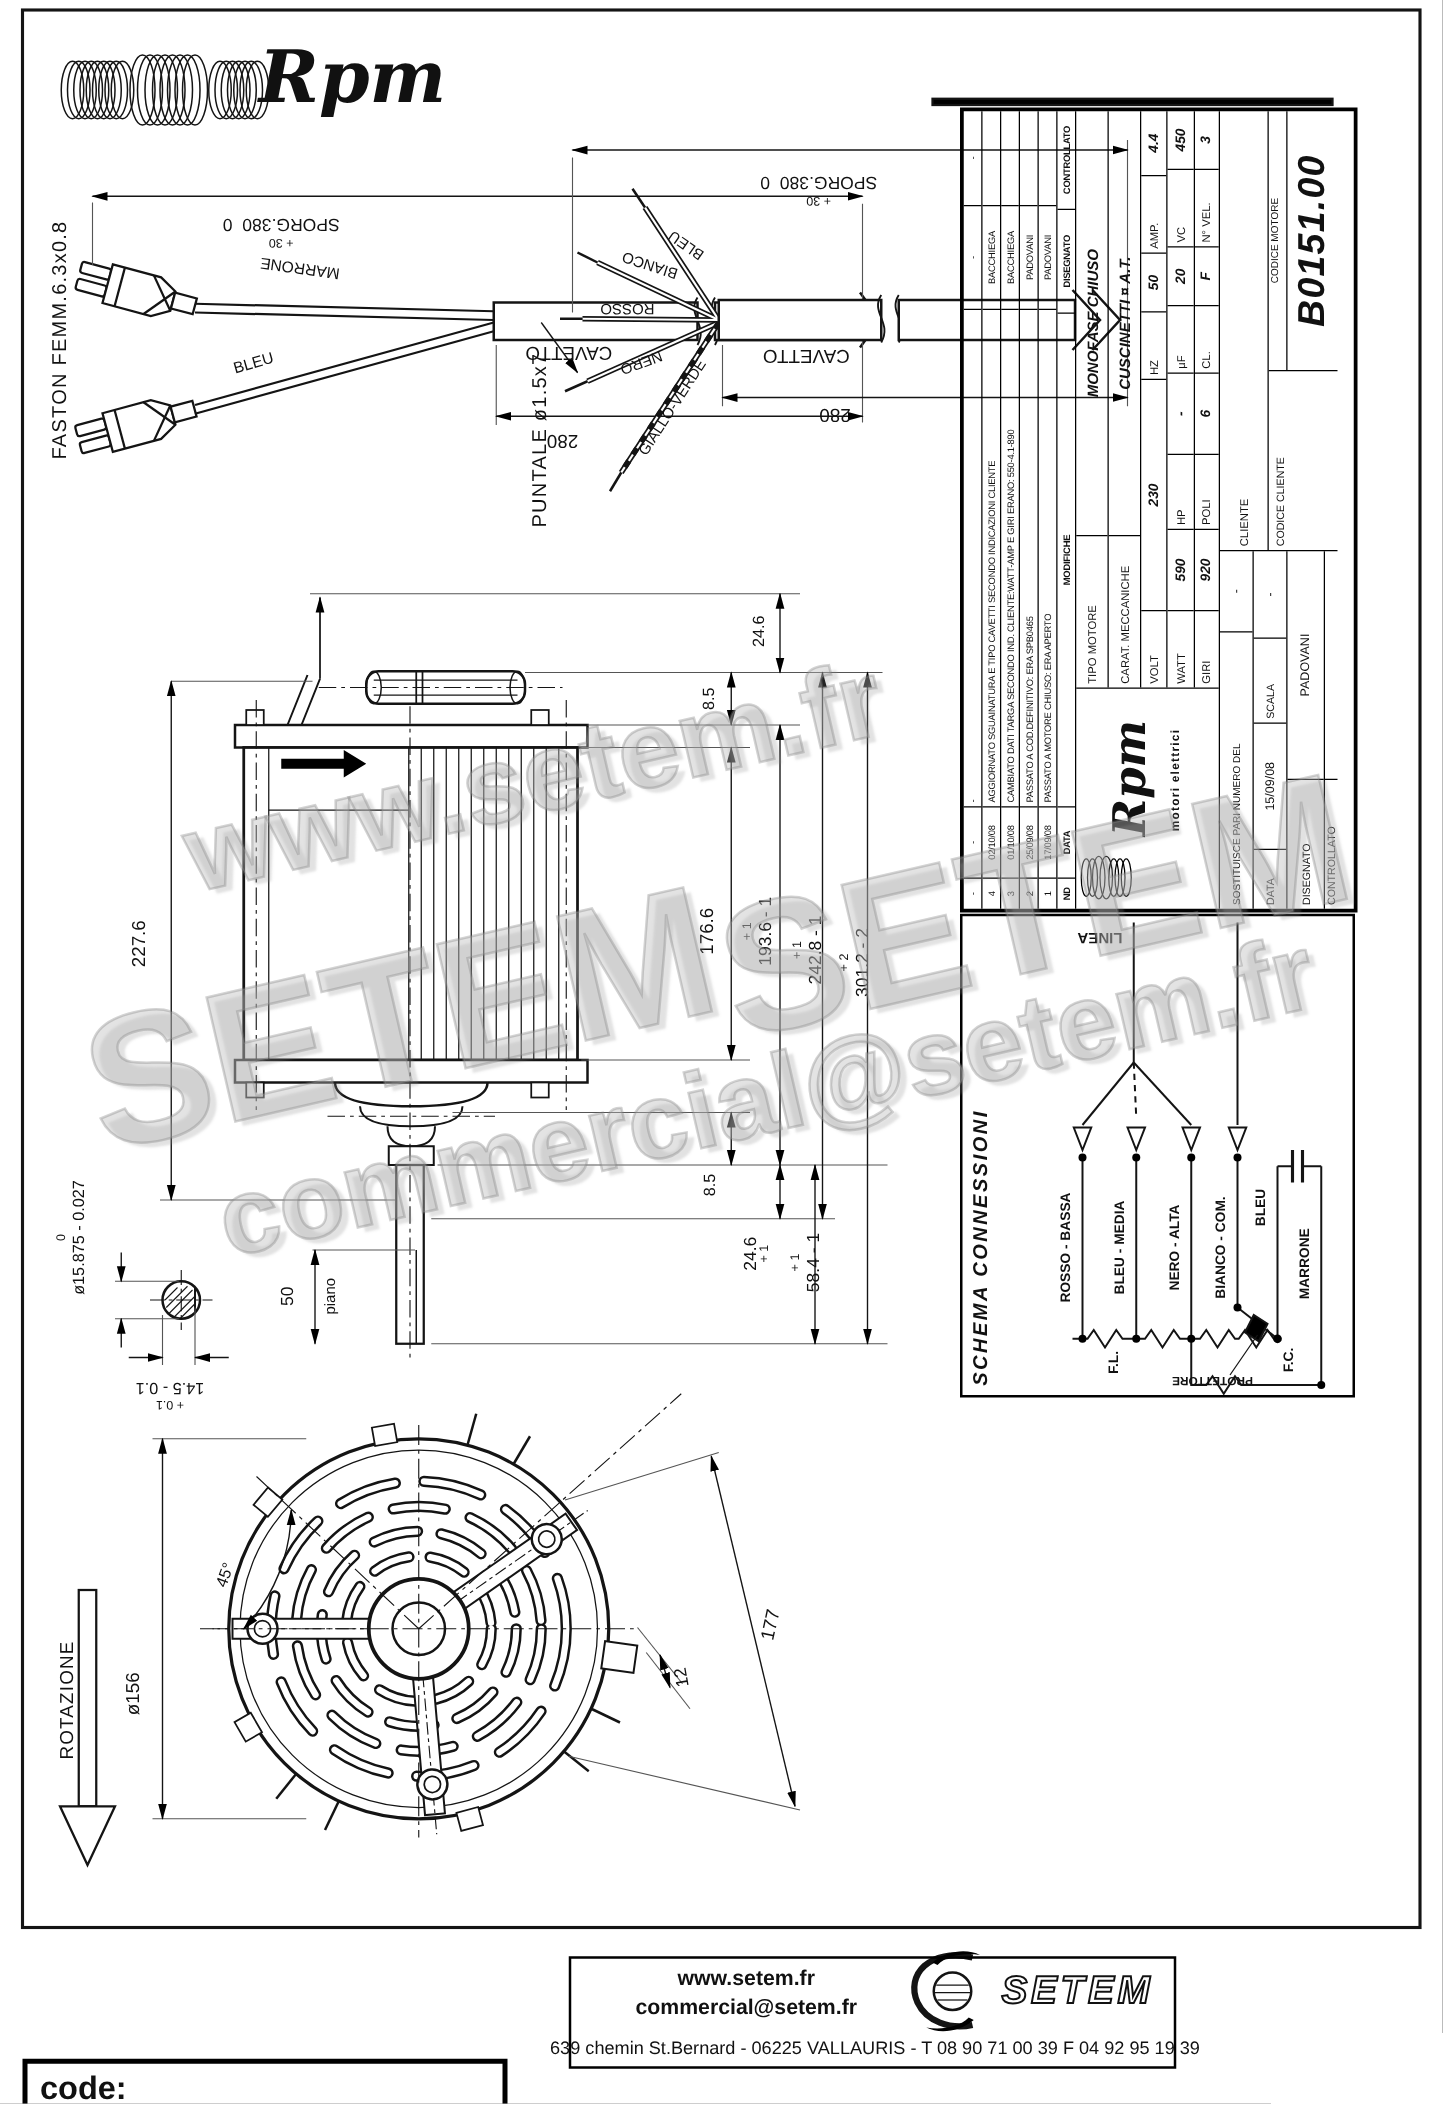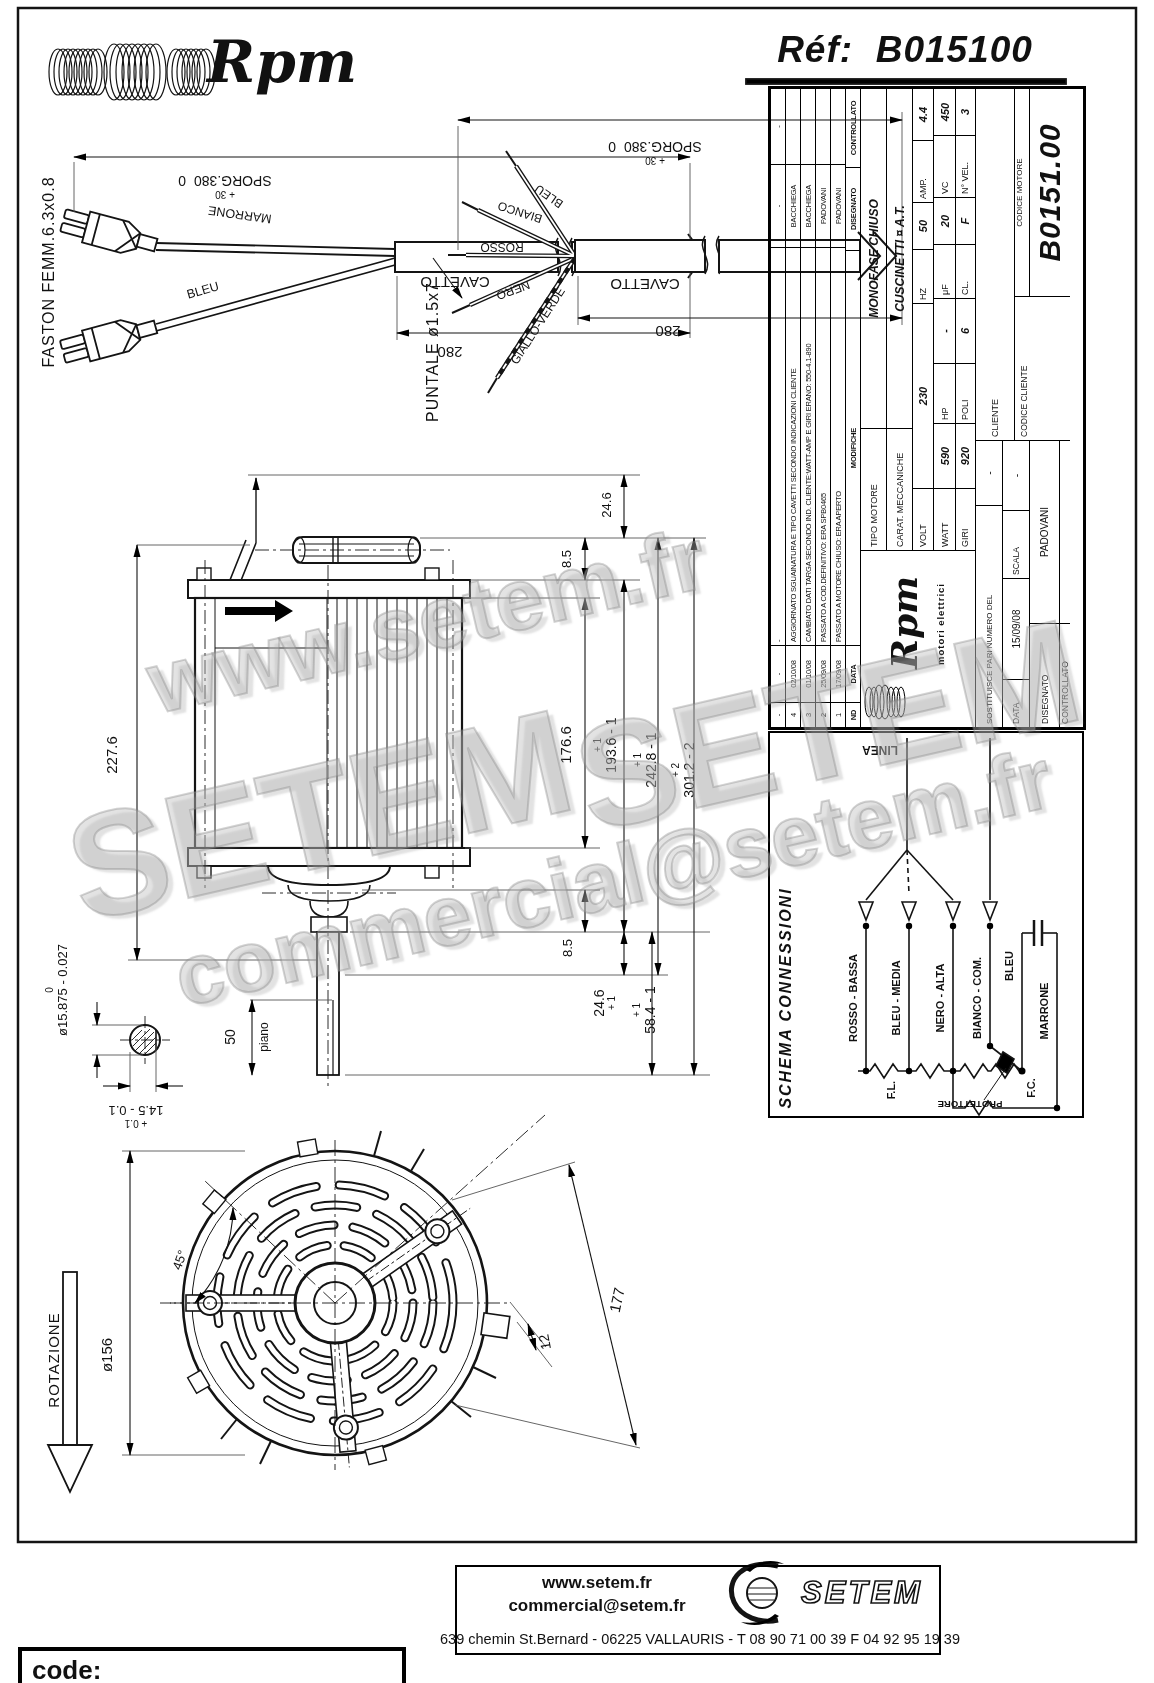--- a/index.html
+++ b/index.html
@@ -367,23 +367,20 @@
   <line x1="749" y1="1588" x2="775" y2="1588" stroke-width="1"></line>
           <line x1="748" y1="1594" x2="776" y2="1594" stroke-width="1"></line>
           <line x1="750" y1="1600" x2="774" y2="1600" stroke-width="1"></line>
   <path d="M746 1570 C758 1560 774 1559 784 1564 C772 1562 758 1564 750 1572 Z" fill="#000" stroke="none"></path>
   <path d="M779 1616 C767 1626 751 1627 741 1622 C753 1624 767 1622 775 1614 Z" fill="#000" stroke="none"></path>
  </g>
 </g>
 </svg>
 
 <div class="lbl script" style="left:282px;top:62px;font-size:58px;">Rpm</div>
-<div class="lbl bi" style="left:905px;top:50px;font-size:37px;letter-spacing:1px;">
-  <span>Réf:</span>&nbsp;&nbsp;<span>B015100</span>
-</div>
 
 <div class="lbl" style="left:49px;top:272px;--r:-90deg;font-size:16px;letter-spacing:1px;">FASTON FEMM.6.3x0.8</div>
 <div class="lbl" style="left:225px;top:186px;--r:180deg;">
   <span class="t">+ 30</span>
   <span class="m" style="font-size:14px;"><span>SPORG.380</span>&nbsp;&nbsp;<span>0</span></span>
 </div>
 <div class="lbl" style="left:240px;top:214px;--r:188deg;font-size:12.5px;">MARRONE</div>
 <div class="lbl" style="left:203px;top:291px;--r:-16deg;font-size:12.5px;">BLEU</div>
 <div class="lbl" style="left:455px;top:282px;--r:180deg;font-size:15px;">CAVETTO</div>
 <div class="lbl" style="left:450px;top:352px;--r:180deg;font-size:15px;">280</div>

